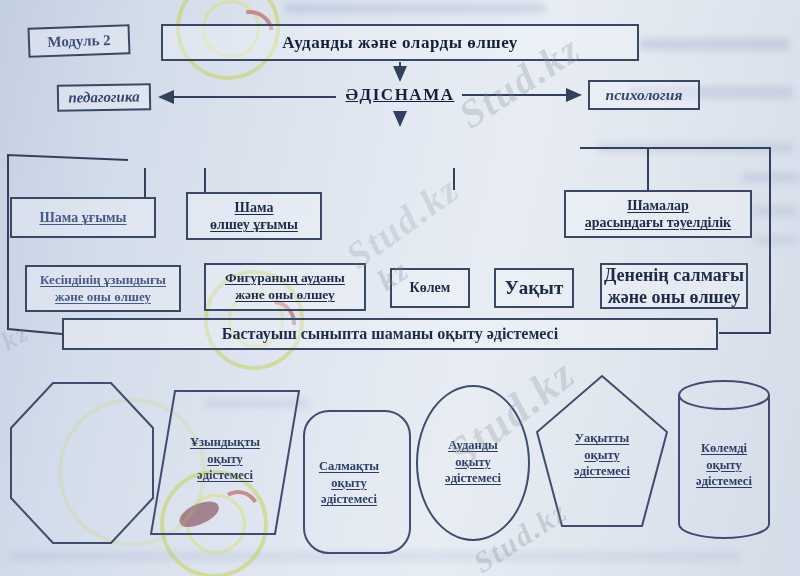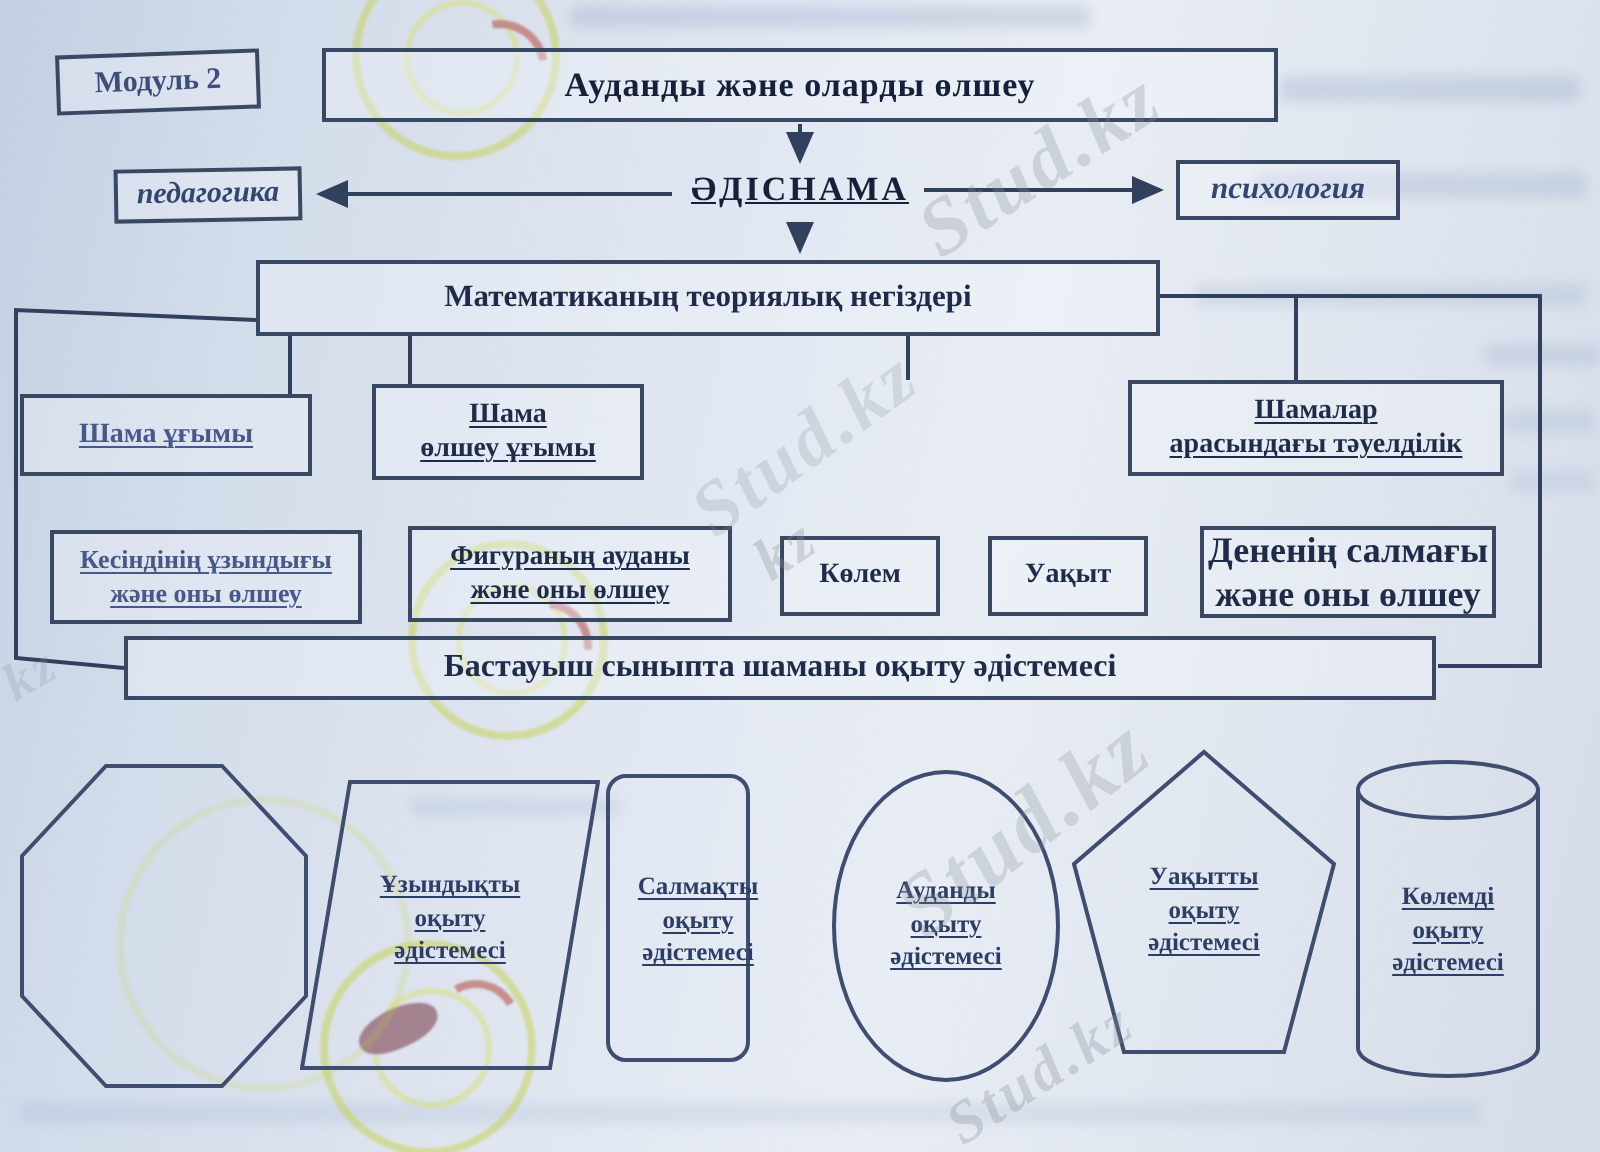--- a/index.html
+++ b/index.html
@@ -102,55 +102,54 @@
     <line x1="648" y1="148" x2="648" y2="190"></line>
   </svg>
 
   <div class="box" style="left:28px;top:26px;width:102px;height:30px;font-size:15px;color:#3d4f79;transform:rotate(-2deg)">Модуль 2</div>
   <div class="box" style="left:161px;top:24px;width:478px;height:37px;font-size:17px;color:#15213a;letter-spacing:.5px">Ауданды және оларды өлшеу</div>
 
   <div class="box italic" style="left:57px;top:84px;width:94px;height:27px;font-size:15px;transform:rotate(-1deg)">педагогика</div>
   <div class="hub" style="left:338px;top:85px;width:124px">ӘДІСНАМА</div>
   <div class="box italic" style="left:588px;top:80px;width:112px;height:30px;font-size:15.5px">психология</div>
 
-  <div class="box" style="left:128px;top:130px;width:452px;height:38px;font-size:15.5px">Математиканың теориялық негіздері</div>
 
   <div class="box u ink-light" style="left:10px;top:197px;width:146px;height:41px;font-size:14px">Шама ұғымы</div>
   <div class="box u pre" style="left:186px;top:192px;width:136px;height:48px;font-size:14px">Шама
 өлшеу ұғымы</div>
   <div class="box u pre" style="left:564px;top:190px;width:188px;height:48px;font-size:14px">Шамалар
 арасындағы тәуелділік</div>
 
   <div class="box u pre ink-light" style="left:25px;top:265px;width:156px;height:47px;font-size:13px">Кесіндінің ұзындығы
 және оны өлшеу</div>
   <div class="box u pre" style="left:204px;top:263px;width:162px;height:48px;font-size:13.5px">Фигураның ауданы
 және оны өлшеу</div>
   <div class="box" style="left:390px;top:268px;width:80px;height:40px;font-size:14px">Көлем</div>
-  <div class="box" style="left:494px;top:268px;width:80px;height:40px;font-size:14px">Уақыт</div>
+  <div class="box" style="left:494px;top:268px;width:80px;height:40px;font-size:19px">Уақыт</div>
   <div class="box pre" style="left:600px;top:263px;width:148px;height:46px;font-size:18px">Дененің салмағы
 және оны өлшеу</div>
 
   <div class="box" style="left:62px;top:318px;width:656px;height:32px;font-size:16px">Бастауыш сыныпта шаманы оқыту әдістемесі</div>
 
   <div class="shape" style="left:10px;top:382px;width:144px;height:162px">
     <svg width="144" height="162" viewBox="0 0 144 162">
       <polygon points="43,1 101,1 143,46 143,116 101,161 43,161 1,116 1,46" fill="none" stroke="#3e4d70" stroke-width="2"></polygon>
     </svg>
   </div>
 
   <div class="shape" style="left:150px;top:390px;width:150px;height:145px">
     <svg width="150" height="145" viewBox="0 0 150 145">
       <polygon points="25,1 149,1 125,144 1,144" fill="none" stroke="#3e4d70" stroke-width="2"></polygon>
     </svg>
     <div class="label" style="left:20px;top:44px;width:110px">Ұзындықты
 оқыту
 әдістемесі</div>
   </div>
 
-  <div class="shape" style="left:303px;top:387px;width:72px;height:144px;border:2px solid #3e4d70;border-radius:10px;box-sizing:border-box">
+  <div class="shape" style="left:303px;top:410px;width:108px;height:144px;border:2px solid #3e4d70;border-radius:26px;box-sizing:border-box">
     <div class="label" style="left:2px;top:46px;width:84px">Салмақты
 оқыту
 әдістемесі</div>
   </div>
 
   <div class="shape" style="left:416px;top:385px;width:114px;height:156px;border:2px solid #3e4d70;border-radius:50%;box-sizing:border-box">
     <div class="label" style="left:7px;top:50px;width:96px">Ауданды
 оқыту
 әдістемесі</div>
   </div>

